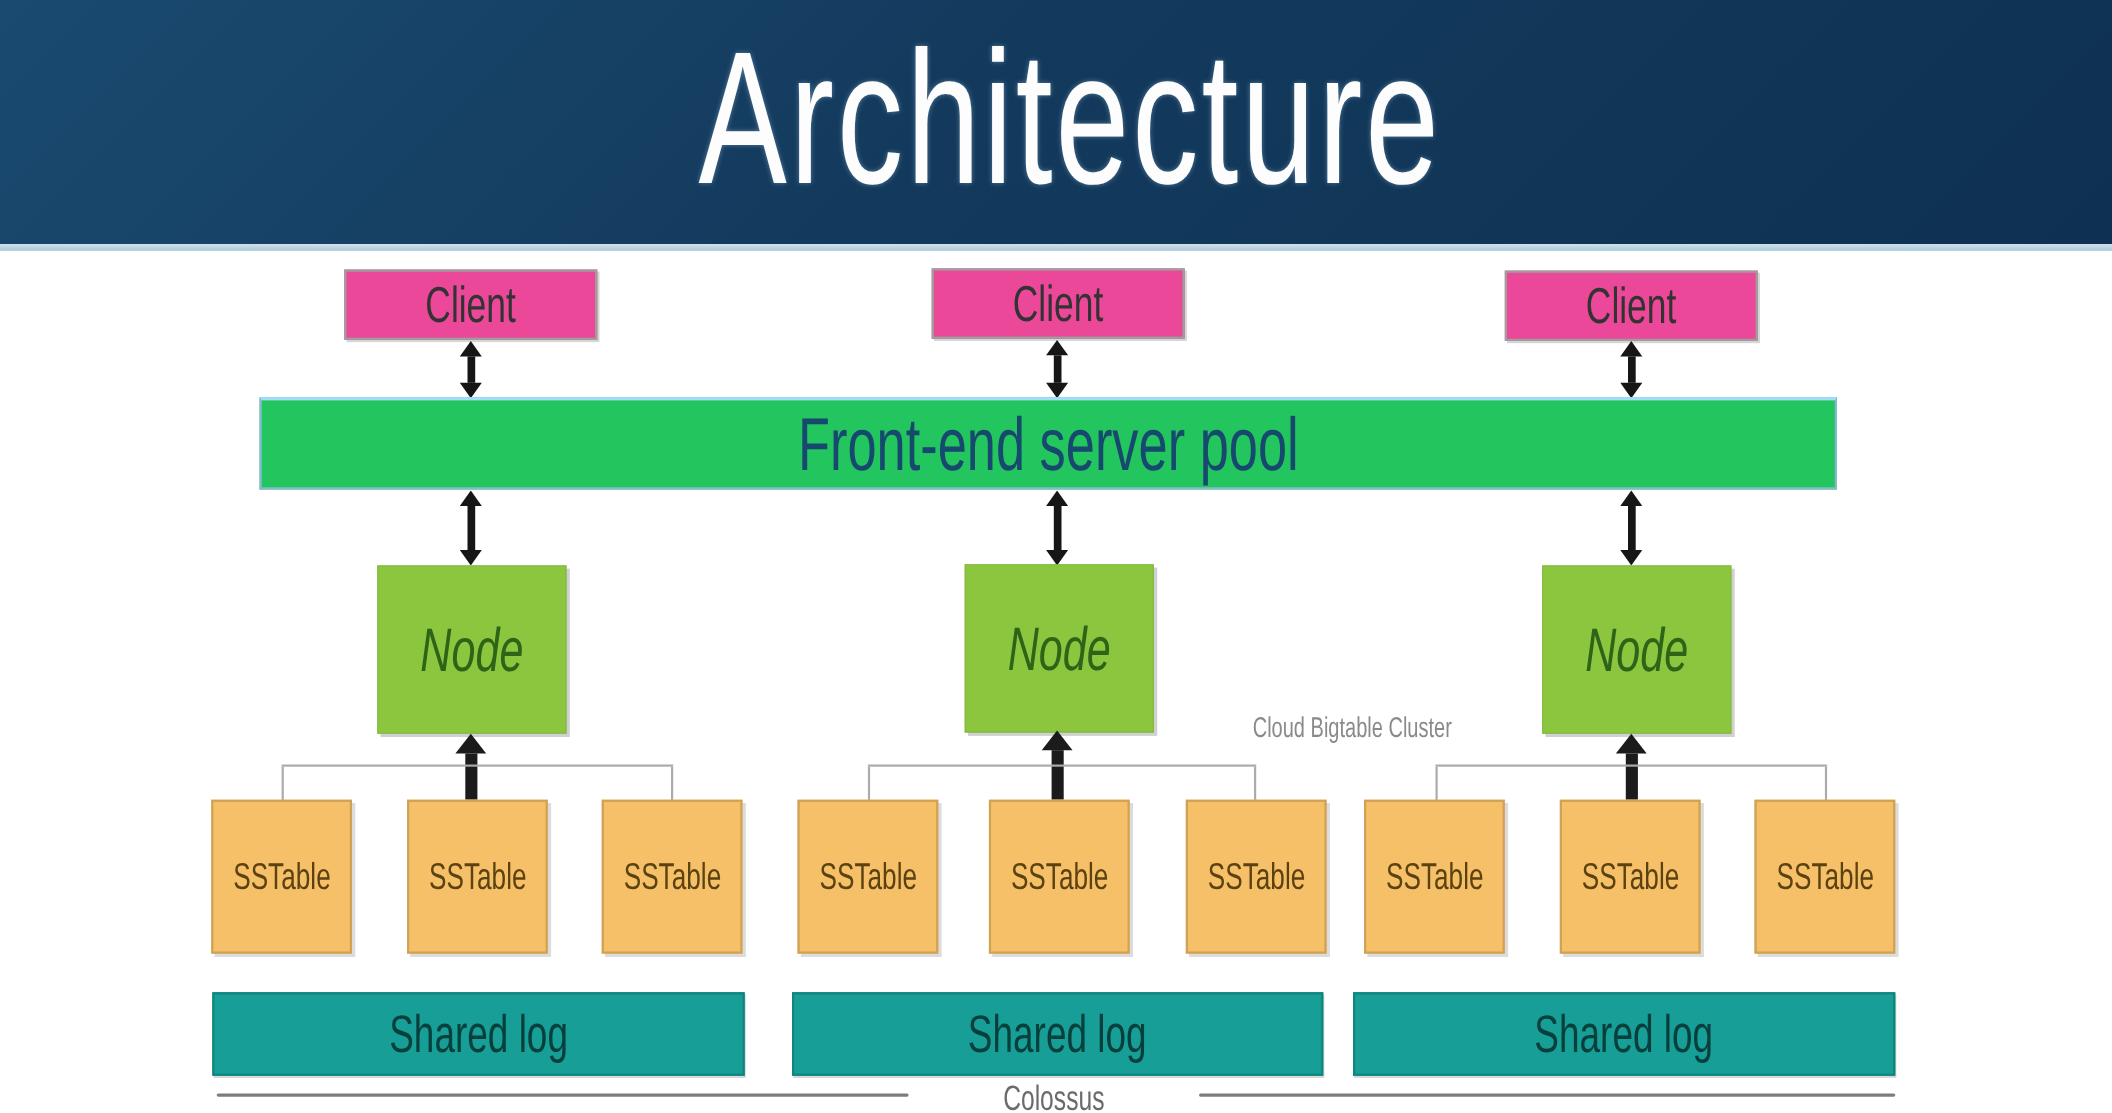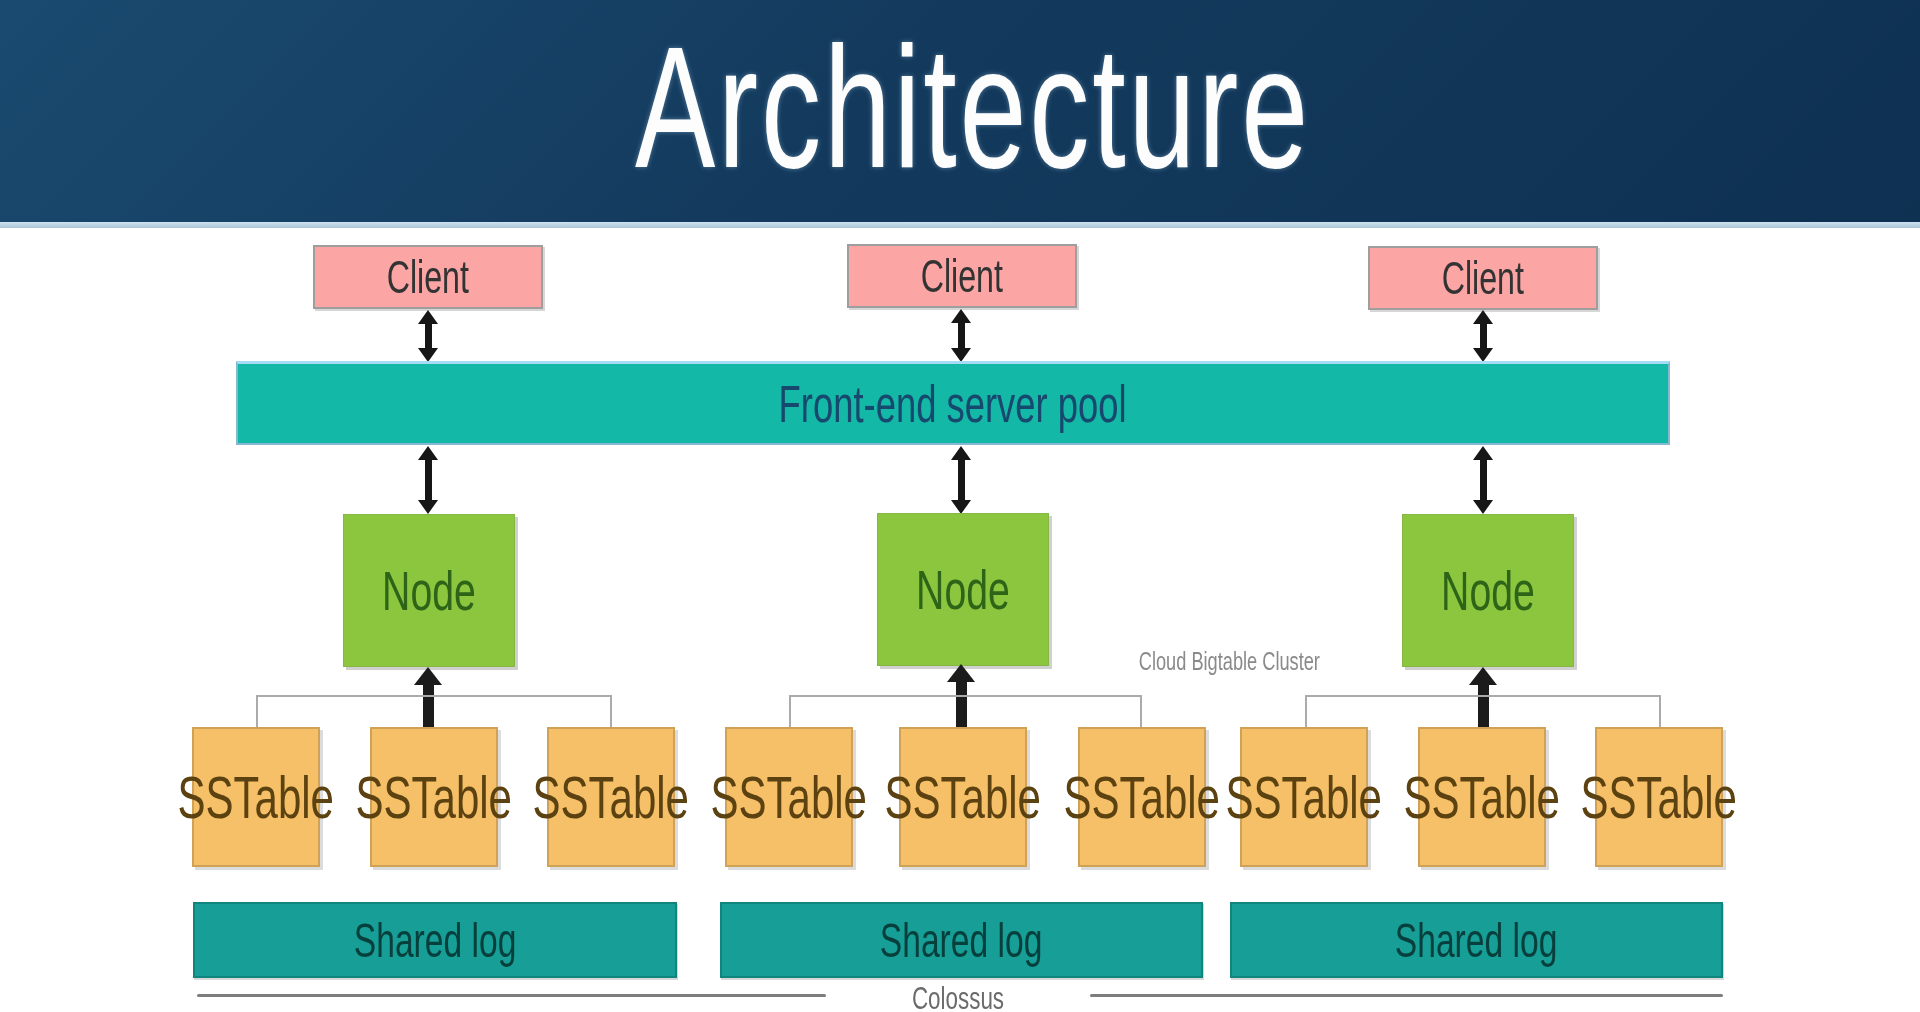--- a/index.html
+++ b/index.html
@@ -22,38 +22,38 @@
     transform:translateX(-50%) scaleX(0.70);
     font-size:172px;font-weight:400;color:#fdfdfd;
     letter-spacing:4px;white-space:nowrap;
     text-shadow:0 0 6px rgba(180,210,235,.45);
   }
   
   .cond{display:inline-block;transform:scaleX(0.70);white-space:nowrap;}
   .box{position:absolute;display:flex;align-items:center;justify-content:center;box-sizing:border-box;}
   
   .client{
-    width:230px;height:64px;background:#fca5a5;border:2px solid #9e9e9e;
+    width:230px;height:64px;background:#ec4899;border:2px solid #9e9e9e;
     box-shadow:2px 2px 0 rgba(120,120,120,.30);
     font-size:46px;color:#333333;
   }
   .pool{
     left:236px;top:361px;width:1434px;height:84px;
-    background:#14b8a6;border:2px solid #85b9d2;border-top:3px solid #a5ddf7;
-    font-size:52px;color:#17496e;align-items:center;
+    background:#22c55e;border:2px solid #85b9d2;border-top:3px solid #a5ddf7;
+    font-size:68px;color:#17496e;align-items:center;
   }
   .node{
     width:172px;height:153px;background:#8cc63f;border:1px solid #84b743;
     box-shadow:3px 3px 0 rgba(120,120,120,.35);
-    font-size:56px;color:#2e6418;
+    font-size:56px;color:#2e6418;font-style:italic;
   }
   .sstable{
     width:128px;height:140px;top:727px;background:#f6c068;border:2px solid #cfa258;
     box-shadow:3px 3px 0 rgba(130,130,130,.28);
-    font-size:60px;color:#5c4210;
+    font-size:34px;color:#5c4210;
   }
   .sharedlog{
     top:902px;height:76px;background:#179e96;border:2px solid #10857e;
     box-shadow:1px 2px 0 rgba(100,100,100,.25);
     font-size:48px;color:#063f3c;
   }
   
   .varrow{position:absolute;width:22px;display:flex;flex-direction:column;align-items:center;}
   .varrow .head-up{width:0;height:0;border-left:10px solid transparent;border-right:10px solid transparent;border-bottom:14px solid #161616;}
   .varrow .head-down{width:0;height:0;border-left:10px solid transparent;border-right:10px solid transparent;border-top:14px solid #161616;}

